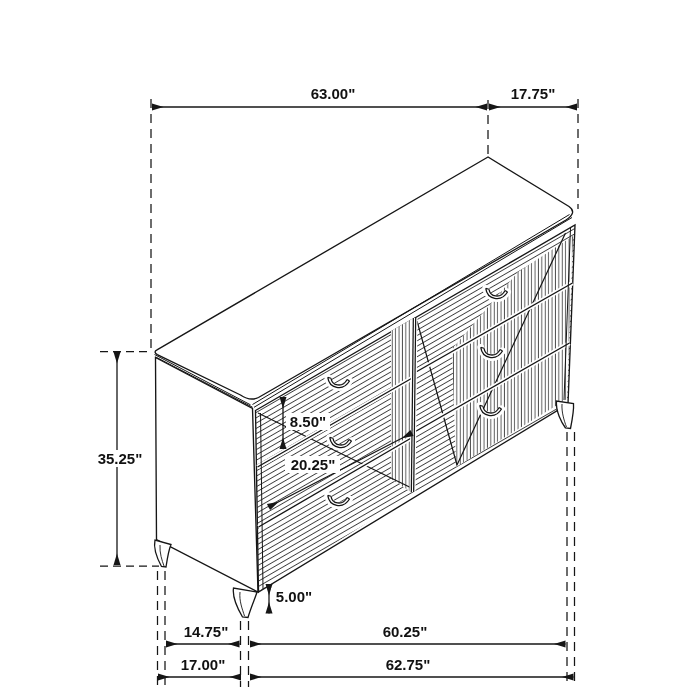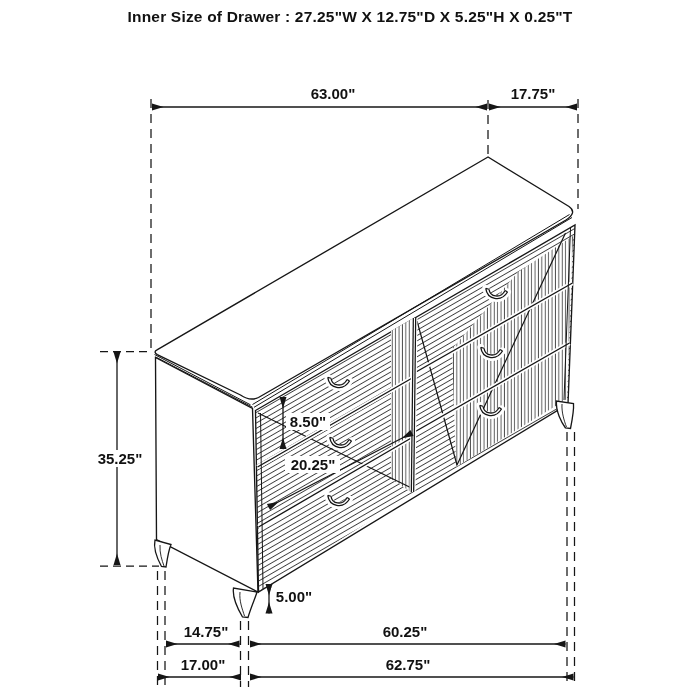--- a/index.html
+++ b/index.html
@@ -7,21 +7,20 @@
         font-family:"Liberation Sans", sans-serif;}
   .title{position:absolute;top:8px;left:0;width:700px;text-align:center;
          font-size:15.5px;font-weight:bold;color:#111;letter-spacing:0.2px;}
   svg{position:absolute;left:0;top:0;}
   svg text{font-family:"Liberation Sans", sans-serif;font-weight:bold;font-size:15px;fill:#111;}
 </style>
 </head>
 <body>
 
 <div class="page">
-  <div class="title">Inner Size of Drawer : 27.25"W X 12.75"D X 5.25"H X 0.25"T</div>
 
   <svg width="700" height="700" viewBox="0 0 700 700">
     <defs>
       <marker id="arr" markerWidth="13" markerHeight="9" refX="12" refY="4.5" orient="auto-start-reverse" markerUnits="userSpaceOnUse">
         <path d="M0.5,4.5 L12,1 L12,8 Z" fill="#161616"></path>
       </marker>
       <pattern id="hatchA" patternUnits="userSpaceOnUse" width="4.6" height="4.6" patternTransform="rotate(-30)">
         <path d="M0,2.3 H4.6" stroke="#222" stroke-width="0.8"></path>
       </pattern>
       <pattern id="hatchV" patternUnits="userSpaceOnUse" width="3.4" height="6">

